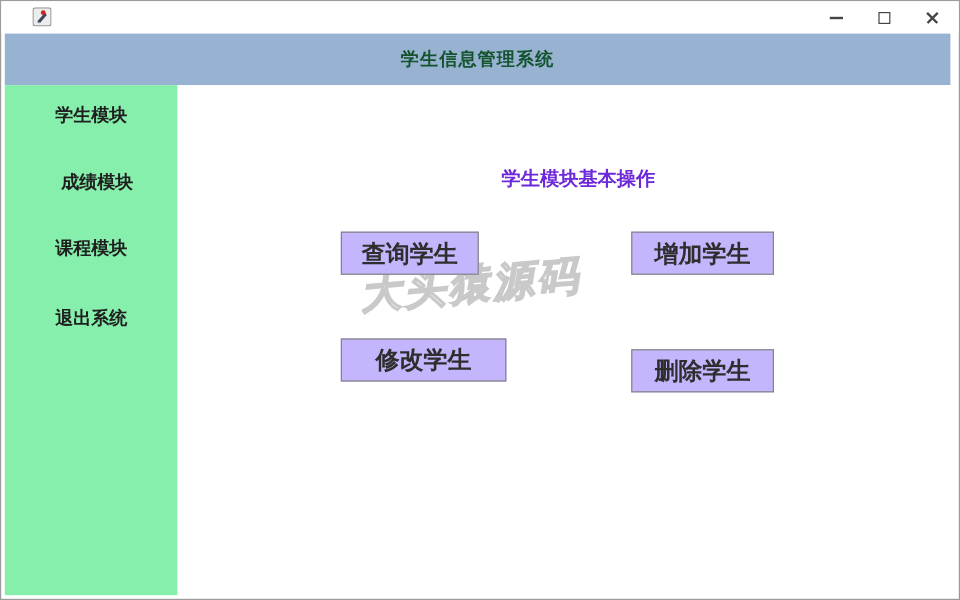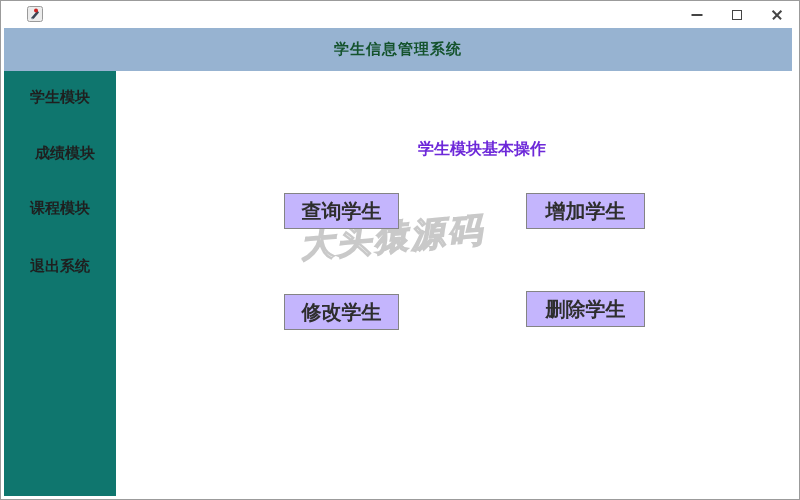--- a/index.html
+++ b/index.html
@@ -49,22 +49,22 @@
     position: absolute; top: 27px; left: 3px; width: 788px; height: 43px;
     background: #97B3D1;
     display: flex; align-items: center; justify-content: center;
   }
   .header-title {
     font-size: 15px; font-weight: bold; color: #14532d; letter-spacing: 1px;
   }
 
   
   .sidebar {
-    position: absolute; top: 70px; left: 3px; width: 112px; bottom: 3px;
-    background: #0f766e;
+    position: absolute; top: 70px; left: 3px; width: 144px; bottom: 3px;
+    background: #86efac;
   }
   .side-item {
     position: absolute; left: 0; width: 100%;
     text-align: center; font-size: 15px; font-weight: bold; color: #1f1f1f;
     line-height: 16px; cursor: default;
   }
   .side-item:nth-of-type(1) { top: 18px; }
   .side-item:nth-of-type(2) { top: 74px; padding-left: 10px; }
   .side-item:nth-of-type(3) { top: 129px; }
   .side-item:nth-of-type(4) { top: 187px; }
@@ -80,21 +80,21 @@
     font-size: 16px; font-weight: bold; color: #6d28d9;
   }
   .op-btn {
     position: absolute; height: 36px;
     background: #c4b5fd; border: 1px solid #848484;
     font-family: inherit; font-size: 20px; font-weight: bold; color: #2e2e2e;
     cursor: pointer;
   }
   .btn-query  { left: 136px; top: 122px; width: 115px; }
   .btn-add    { left: 378px; top: 122px; width: 119px; }
-  .btn-modify { left: 136px; top: 223px; width: 115px; }
+  .btn-modify { left: 136px; top: 211px; width: 138px; }
   .btn-delete { left: 378px; top: 220px; width: 119px; }
 
   .watermark {
     position: absolute; left: 152px; top: 152px; width: 230px;
     font-size: 34px; font-weight: bold; font-style: italic;
     letter-spacing: 3px; white-space: nowrap;
     color: rgba(225,225,225,0.25);
     -webkit-text-stroke: 1.4px #c9c9c9;
     transform: rotate(-5deg);
     transform-origin: left center;

